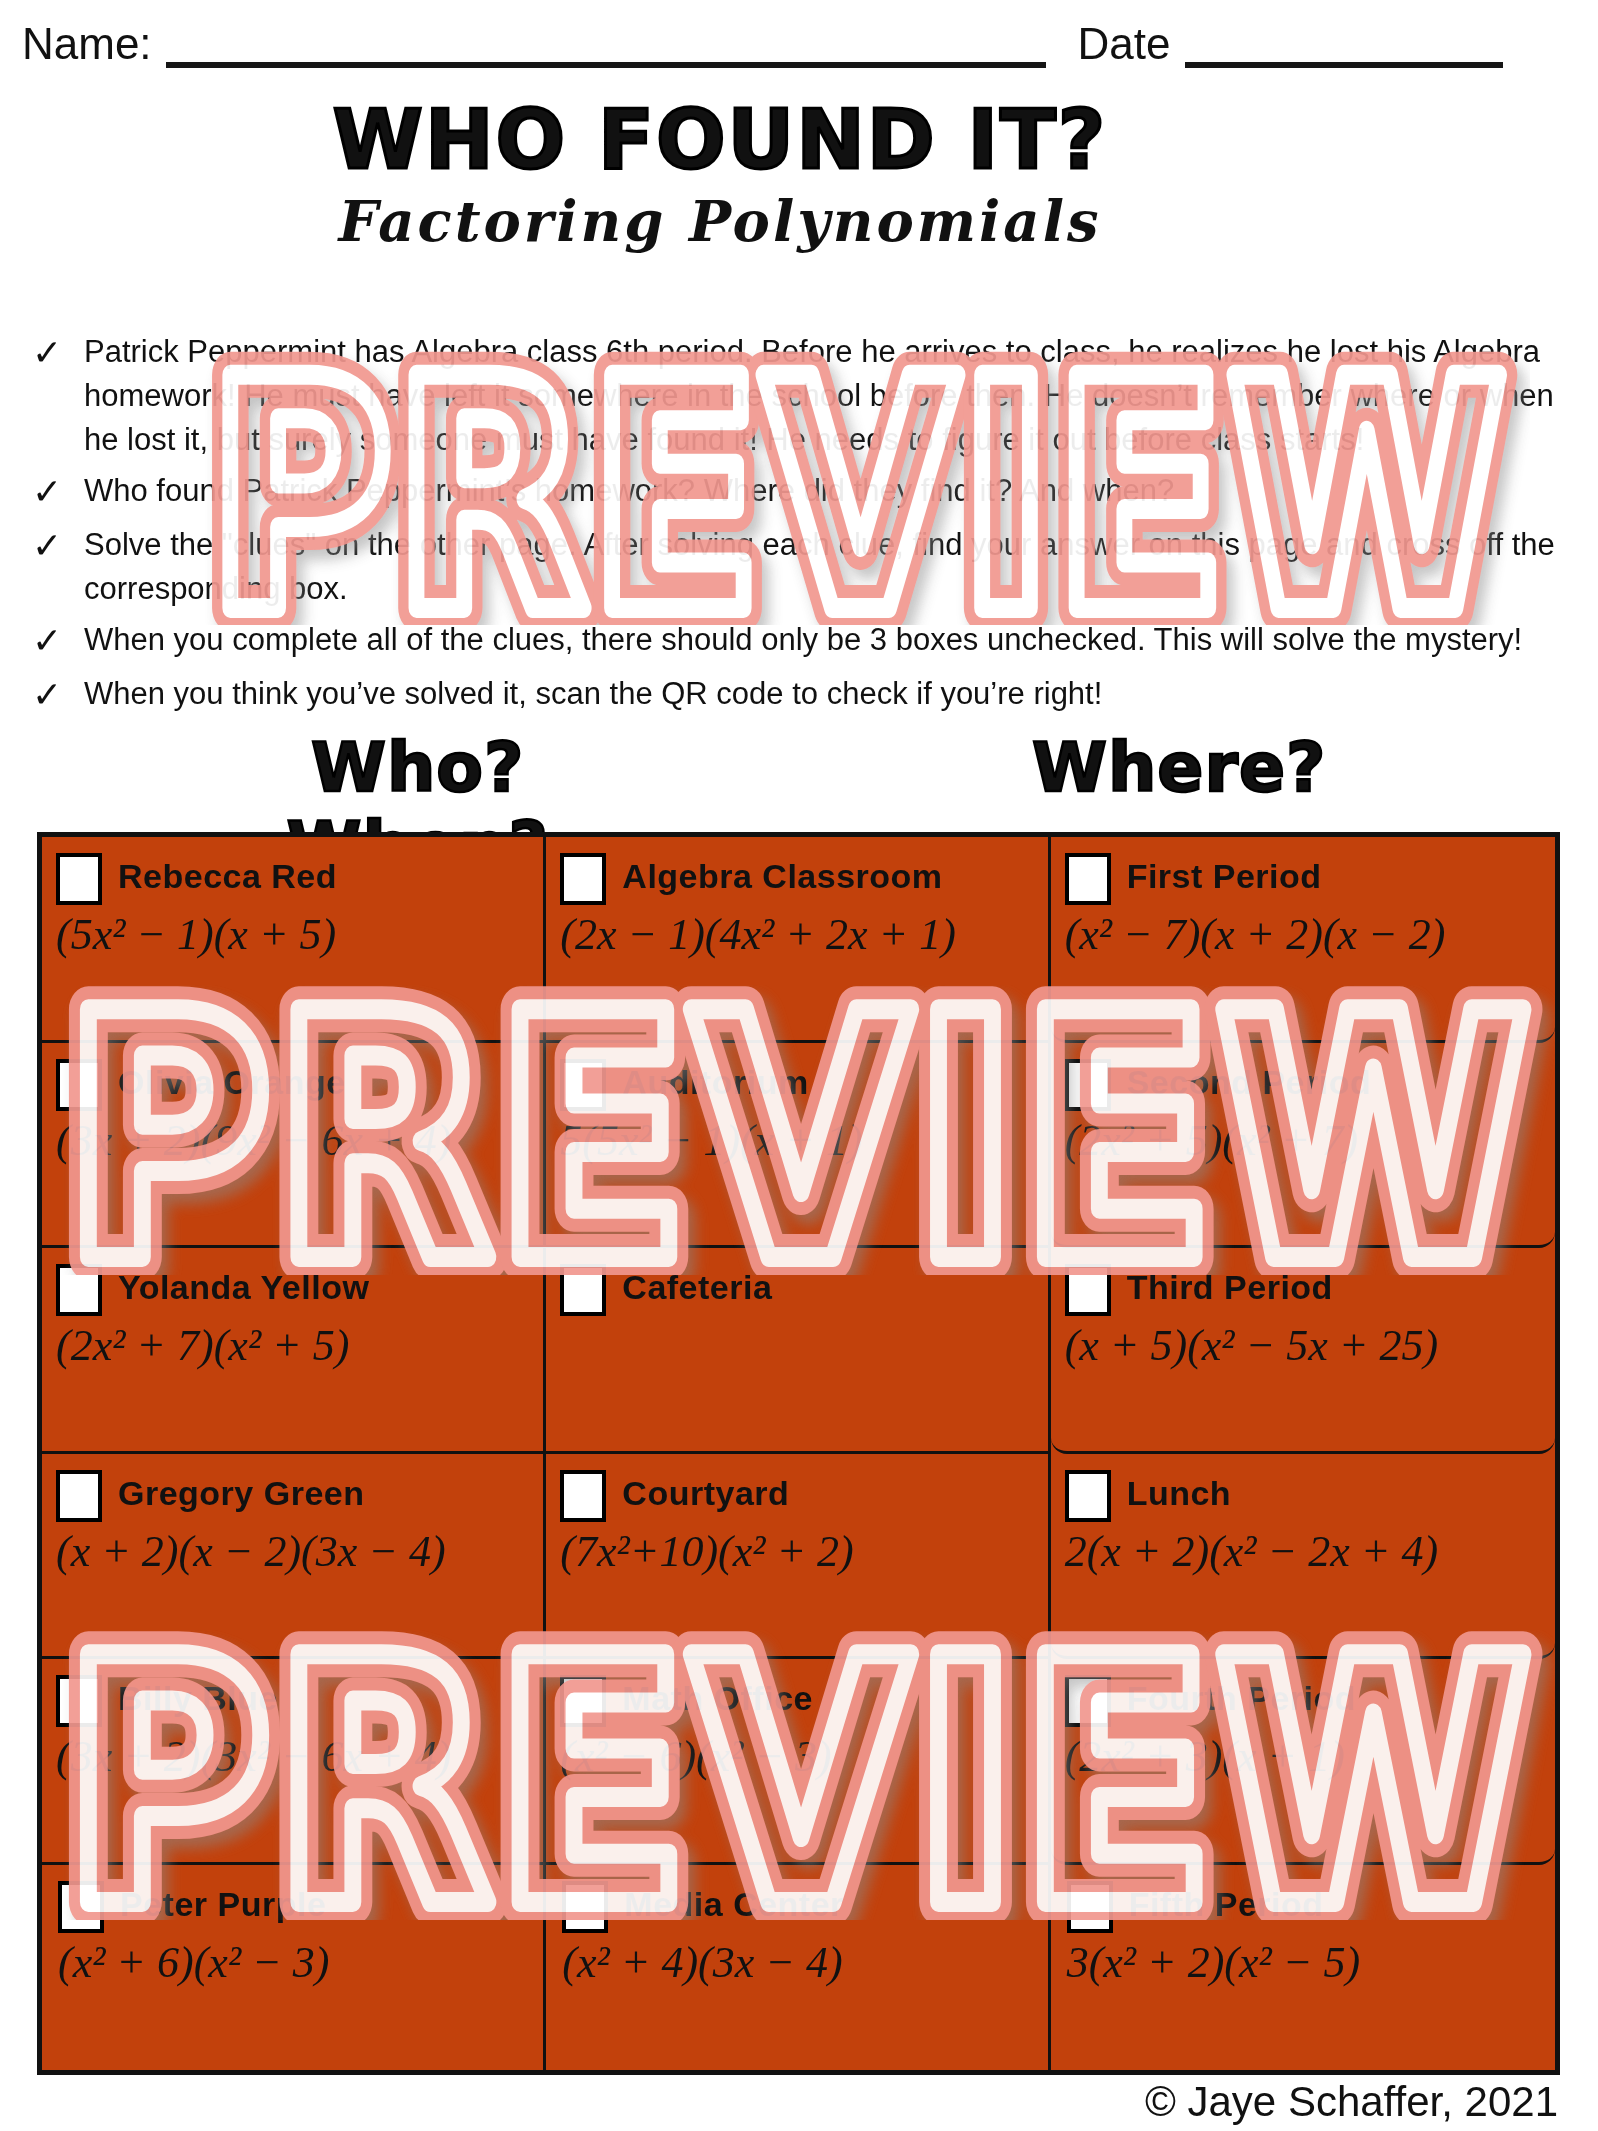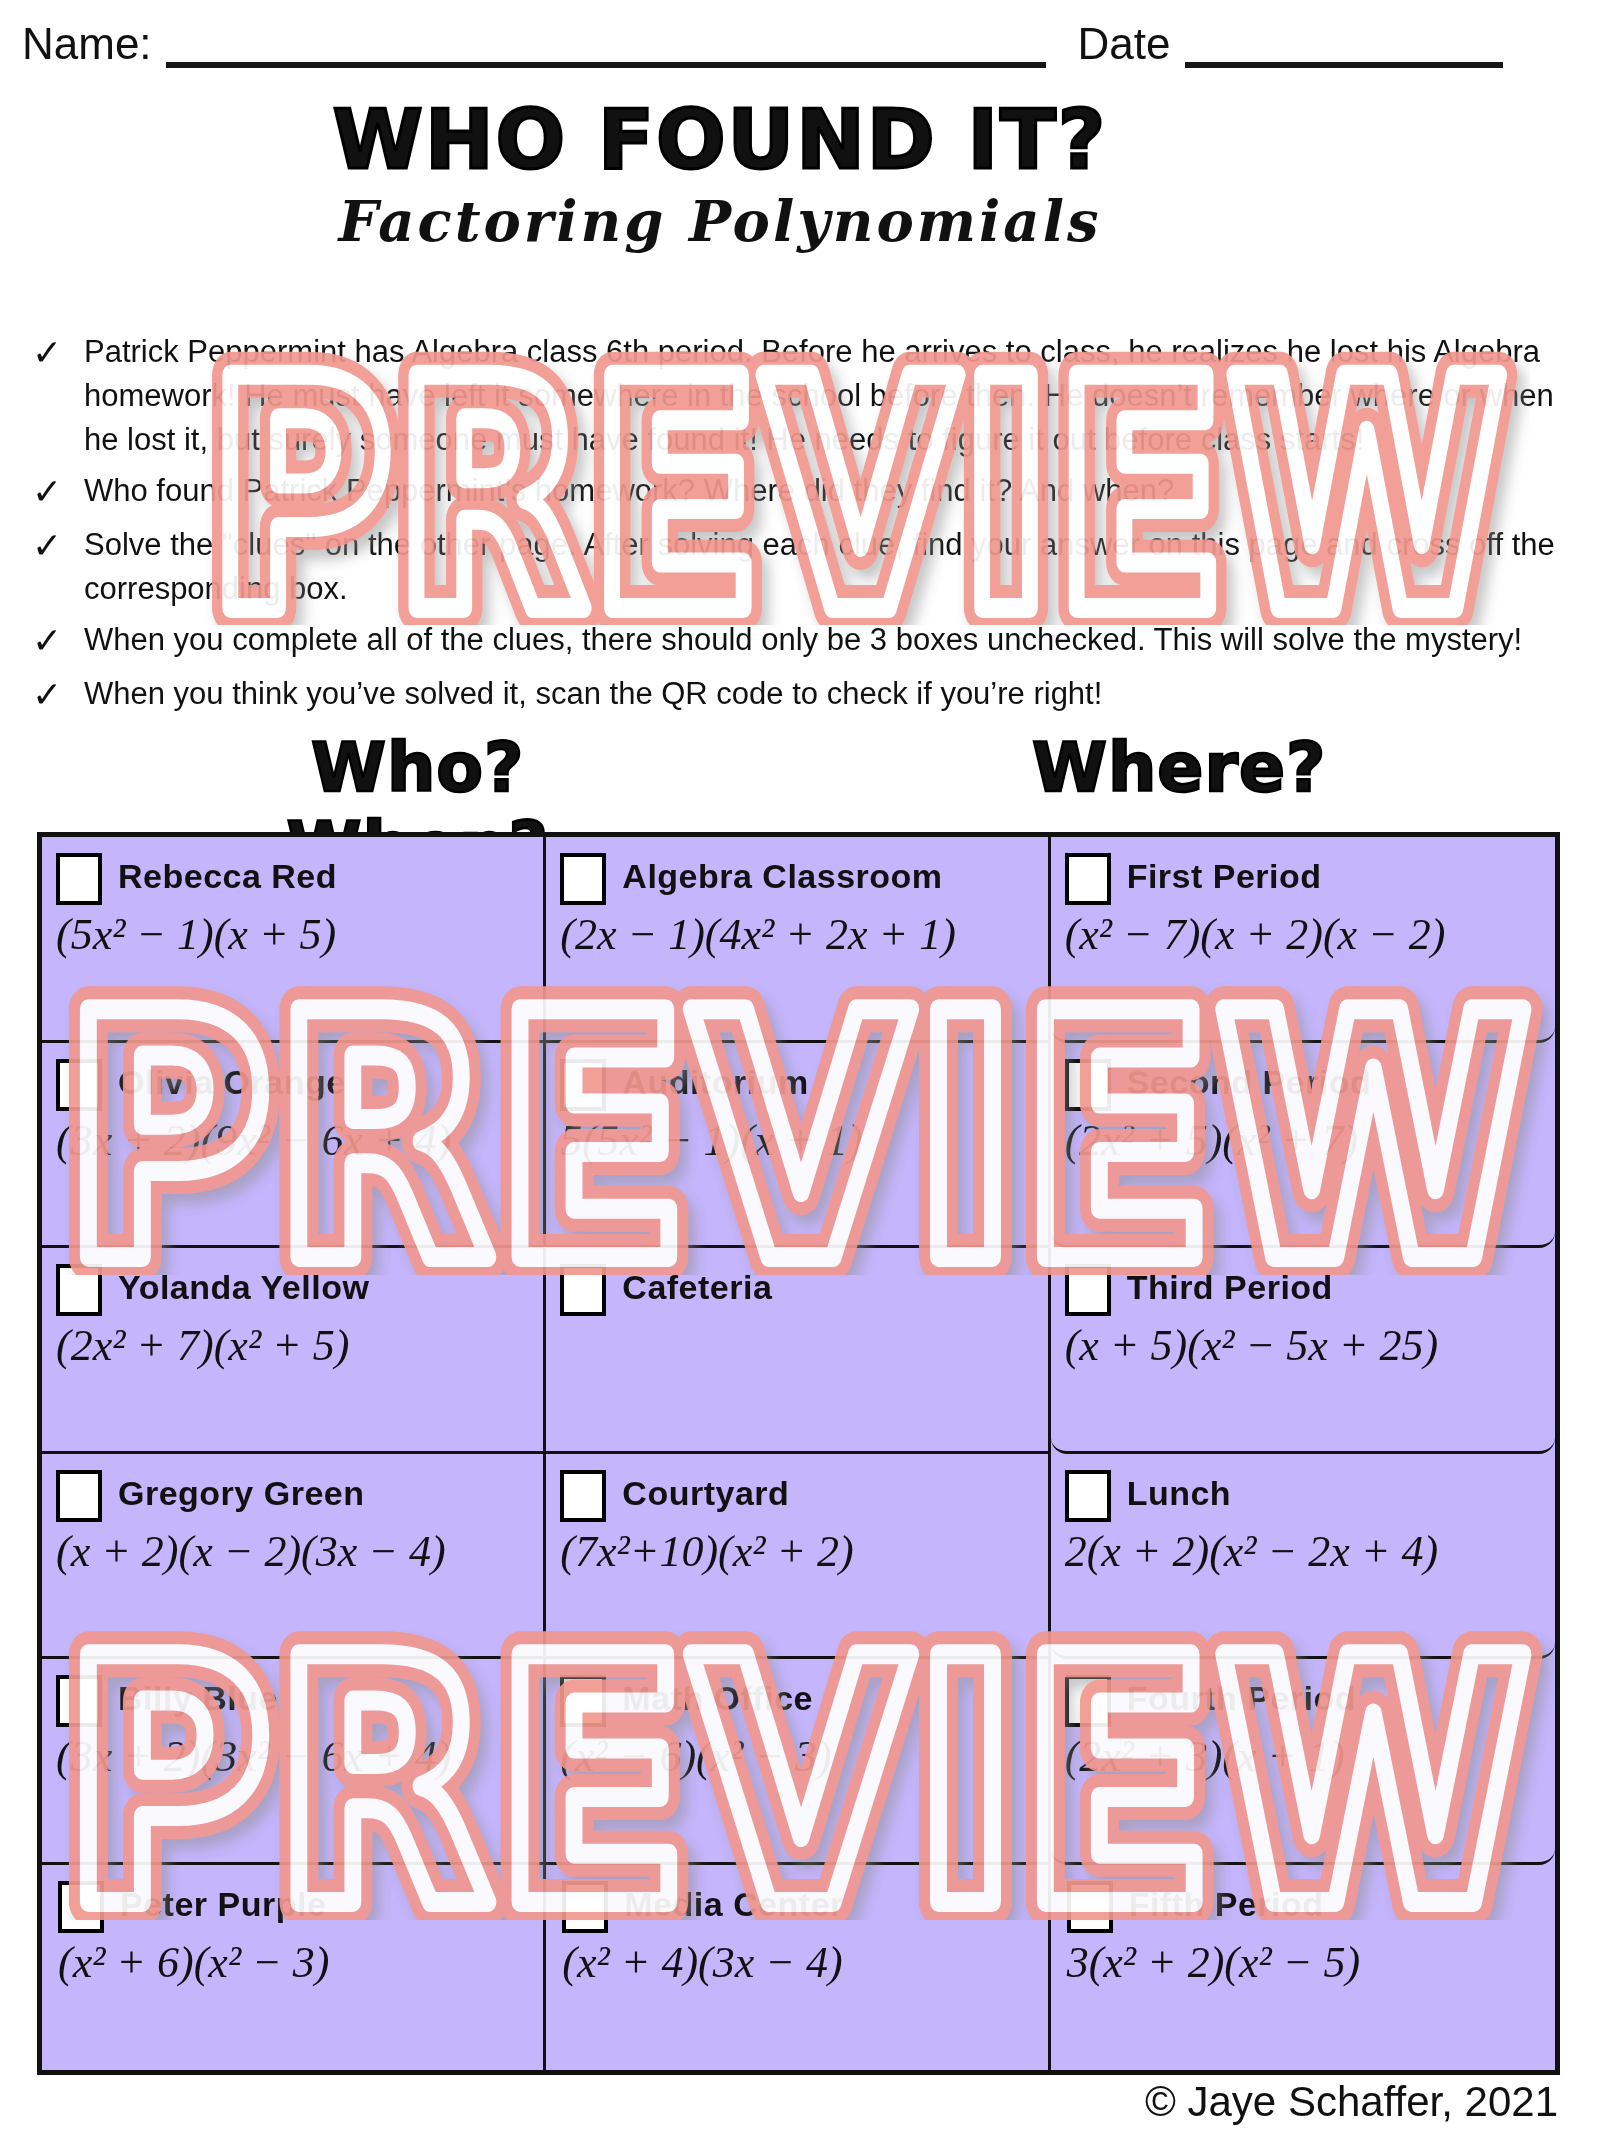--- a/index.html
+++ b/index.html
@@ -52,21 +52,21 @@
   .col-header{
     text-align:center;font-size:68px;font-weight:bold;letter-spacing:1px;
     -webkit-text-stroke:2.5px #000;font-family:"DejaVu Sans",sans-serif;
   }
 
   
   .grid-table{
     position:absolute;top:832px;left:37px;width:1523px;height:1243px;
     border:5px solid #111;box-sizing:border-box;
     display:grid;grid-template-columns:1fr 1fr 1fr;grid-template-rows:repeat(6,1fr);
-    background:#c4b5fd;
+    background:#c2410c;
   }
   .cell{
     border-right:3px solid #111;border-bottom:3px solid #111;
     padding:14px 8px 0 14px;box-sizing:border-box;overflow:hidden;
   }
   .cell:nth-child(3n){border-right:none;border-radius:16px;}
   .cell:nth-child(n+16){border-bottom:none;padding-left:16px;}
   .cell-head{display:flex;align-items:flex-start;gap:16px;}
   .checkbox{
     width:38px;height:44px;border:4px solid #000;background:#fff;

